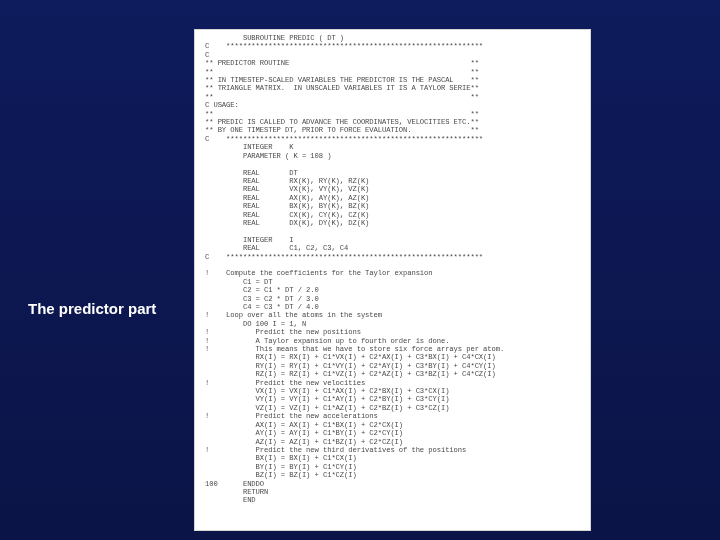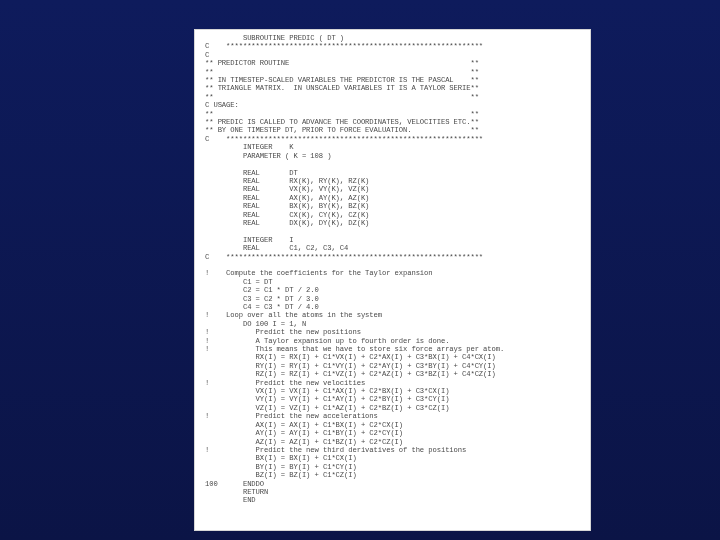--- a/index.html
+++ b/index.html
@@ -52,20 +52,21 @@
     line-height: 8.4px;
     color: #4a4a4a;
     white-space: pre;
     letter-spacing: -0.1px;
   }
 </style>
 </head>
 <body>
 
 <div class="slide">
+  <div class="caption">The predictor part</div>
   <div class="code-sheet">
     <pre>         SUBROUTINE PREDIC ( DT )
 C    *************************************************************
 C
 ** PREDICTOR ROUTINE                                           **
 **                                                             **
 ** IN TIMESTEP-SCALED VARIABLES THE PREDICTOR IS THE PASCAL    **
 ** TRIANGLE MATRIX.  IN UNSCALED VARIABLES IT IS A TAYLOR SERIE**
 **                                                             **
 C USAGE:                                                          

